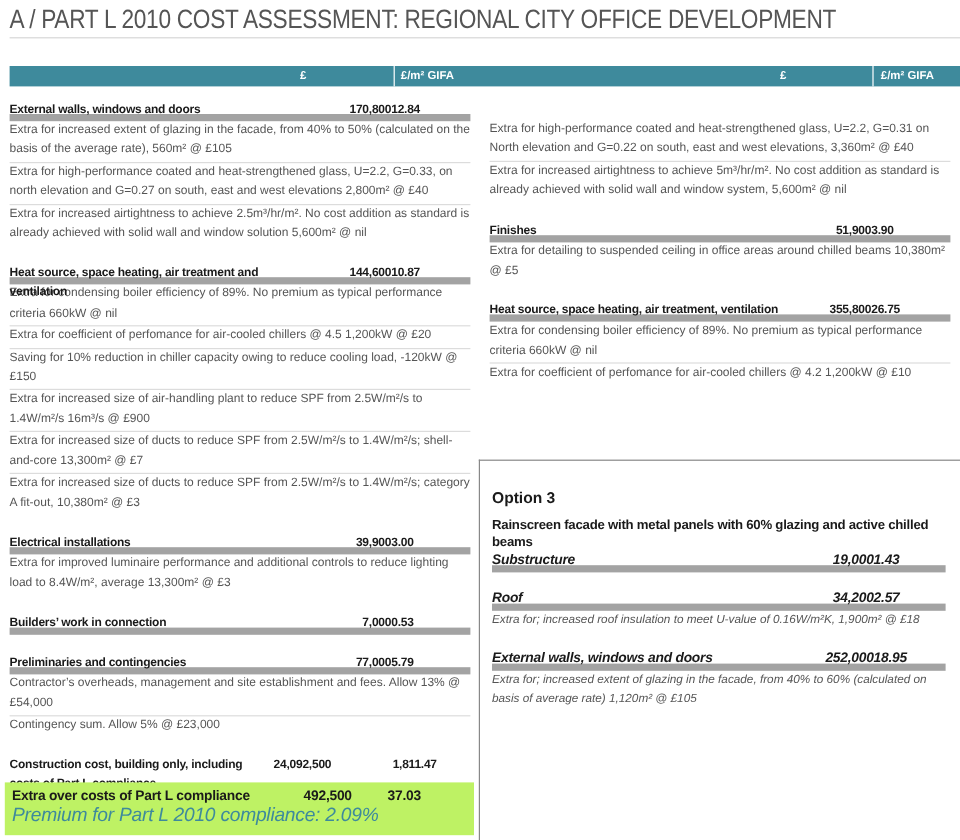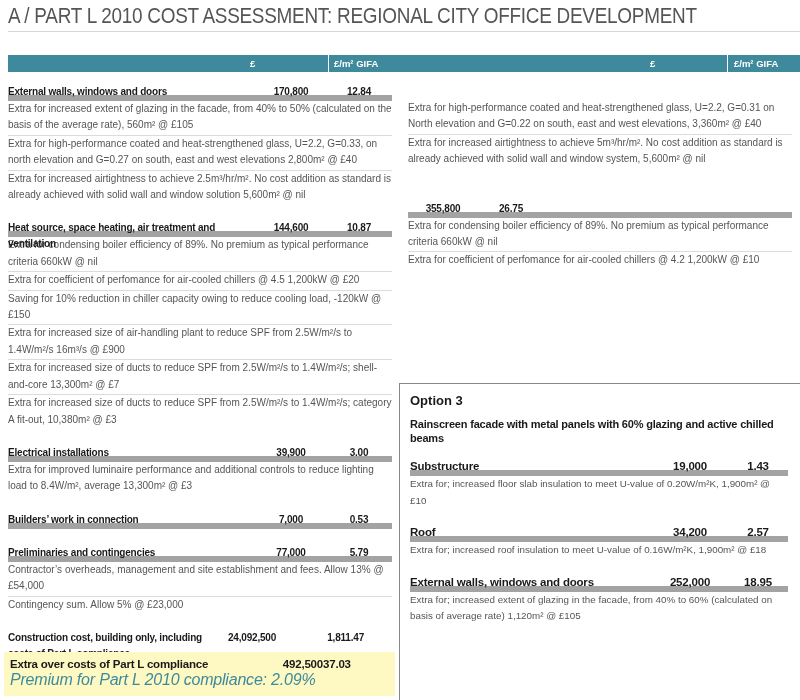--- a/index.html
+++ b/index.html
@@ -19,39 +19,39 @@
   .hcell { position: absolute; top: 0; height: 17px; font-size: 9.5px; font-weight: bold; color: #fff; line-height: 17px; }
   .hsep { position: absolute; top: 0; width: 1px; height: 17px; background: #fff; }
 
   .col { position: absolute; }
   .left-col { left: 8px; top: 84px; width: 384px; }
   .right-col { left: 408px; top: 84px; width: 384px; }
 
   .row { position: relative; font-size: 10px; line-height: 16.4px; }
   .head-row { display: flex; font-weight: bold; color: #1a1a1a; border-bottom: 6px solid #a3a3a3; height: 17px; line-height: 16px; font-size: 10px; letter-spacing: -0.2px; }
   .head-row .lbl { flex: 1; }
-  .head-row .v1 { width: 70px; text-align: center; }
-  .head-row .v2 { width: 66px; text-align: center; padding-right: 0px; }
+  .head-row .v1 { width: 70px; text-align: right; }
+  .head-row .v2 { width: 66px; text-align: left; padding-right: 0px; }
   .item { color: #555; border-bottom: 1px solid #dcdcdc; padding: 0 0 1px 0; font-size: 10px; line-height: 16.4px; }
   .item.last { border-bottom: none; }
   .gap { height: 16px; }
 
   .total-row { display: flex; font-weight: bold; color: #1a1a1a; font-size: 10px; line-height: 16.4px; letter-spacing: -0.2px; }
   .total-row .lbl { flex: 1; }
   .total-row .v1 { width: 70px; }
   .total-row .v2 { width: 66px; text-align: right; }
 
-  .highlight { position: absolute; left: 4px; top: 652px; width: 391px; height: 44px; background: #fef9c3; padding: 4px 6px 0 6px; }
+  .highlight { position: absolute; left: 4px; top: 652px; width: 391px; height: 44px; background: #bef264; padding: 4px 6px 0 6px; }
   .highlight .hl-row { display: flex; font-size: 11.5px; font-weight: bold; color: #1a1a1a; line-height: 16px; letter-spacing: -0.2px; }
   .highlight .hl-row .lbl { flex: 1; }
-  .highlight .hl-row .v1 { width: 70px; text-align: right; }
+  .highlight .hl-row .v1 { width: 70px; }
   .highlight .hl-row .v2 { width: 66px; }
   .highlight .premium { font-size: 16px; color: #3e8a9c; line-height: 16px; letter-spacing: -0.2px; font-style: italic; }
 
-  .option-box { position: absolute; left: 399px; top: 383px; right: 0; bottom: 0; border-left: 1.5px solid #888; border-top: 1.5px solid #888; padding: 9px 12px 0 10px; }
+  .option-box { position: absolute; left: 399px; top: 383px; right: 0; bottom: 0; border-left: 1.5px solid #888; border-top: 1.5px solid #888; padding: 23px 12px 0 10px; }
   .option-title { font-size: 13px; font-weight: bold; color: #1a1a1a; line-height: 16px; }
   .option-sub { font-size: 11px; font-weight: bold; color: #1a1a1a; line-height: 14px; margin-top: 8px; letter-spacing: -0.2px; }
   .option-box .head-row { font-size: 11.5px; height: 18px; line-height: 17px; }
   .option-box .head-row .v1 { width: 76px; }
   .option-box .head-row .v2 { width: 60px; }
   .option-box .item { font-size: 9.8px; line-height: 16.5px; }
   .opt-gap { height: 14px; }
 </style>
 </head>
 <body>
@@ -127,51 +127,59 @@
       <span class="v2">1,811.47</span>
     </div>
   </div>
 
 <div class="col right-col" id="right-col" style="top: 100px;">
     <div class="section">
       <div class="item">Extra for high-performance coated and heat-strengthened glass, U=2.2, G=0.31 on North elevation and G=0.22 on south, east and west elevations, 3,360m² @ £40</div>
       <div class="item last">Extra for increased airtightness to achieve 5m³/hr/m². No cost addition as standard is already achieved with solid wall and window system, 5,600m² @ nil</div>
     </div>
     <div class="gap"></div>
+    <div class="section">
+      <div class="row head-row">
+        <span class="lbl">Finishes</span>
+        <span class="v1">51,900</span>
+        <span class="v2">3.90</span>
+      </div>
+      <div class="item last">Extra for detailing to suspended ceiling in office areas around chilled beams 10,380m² @ £5</div>
+    </div>
     <div class="gap"></div>
     <div class="section">
       <div class="row head-row">
+        <span class="lbl">Heat source, space heating, air treatment, ventilation</span>
         <span class="v1">355,800</span>
         <span class="v2">26.75</span>
       </div>
       <div class="item">Extra for condensing boiler efficiency of 89%. No premium as typical performance criteria 660kW @ nil</div>
       <div class="item last">Extra for coefficient of perfomance for air-cooled chillers @ 4.2 1,200kW @ £10</div>
     </div>
   </div>
 
 <div class="highlight">
   <div class="hl-row">
     <span class="lbl">Extra over costs of Part L compliance</span>
     <span class="v1">492,500</span>
     <span class="v2">37.03</span>
   </div>
   <div class="premium">Premium for Part L 2010 compliance: 2.09%</div>
 </div>
 
 <div class="option-box">
   <div class="option-title">Option 3</div>
   <div class="option-sub">Rainscreen facade with metal panels with 60% glazing and active chilled beams</div>
-  <div id="opt-sections" style="margin-top:13px;">
+  <div id="opt-sections" style="font-style:italic;">
       <div class="section">
         <div class="row head-row">
           <span class="lbl">Substructure</span>
           <span class="v1">19,000</span>
           <span class="v2">1.43</span>
         </div>
-        <div class="item last">Extra for; increased floor slab insulation to meet U-value of 0.20W/m²K, 1,900m² @ £10</div>
       </div>
       <div class="opt-gap"></div>
       <div class="section">
         <div class="row head-row">
           <span class="lbl">Roof</span>
           <span class="v1">34,200</span>
           <span class="v2">2.57</span>
         </div>
         <div class="item last">Extra for; increased roof insulation to meet U-value of 0.16W/m²K, 1,900m² @ £18</div>
       </div>

